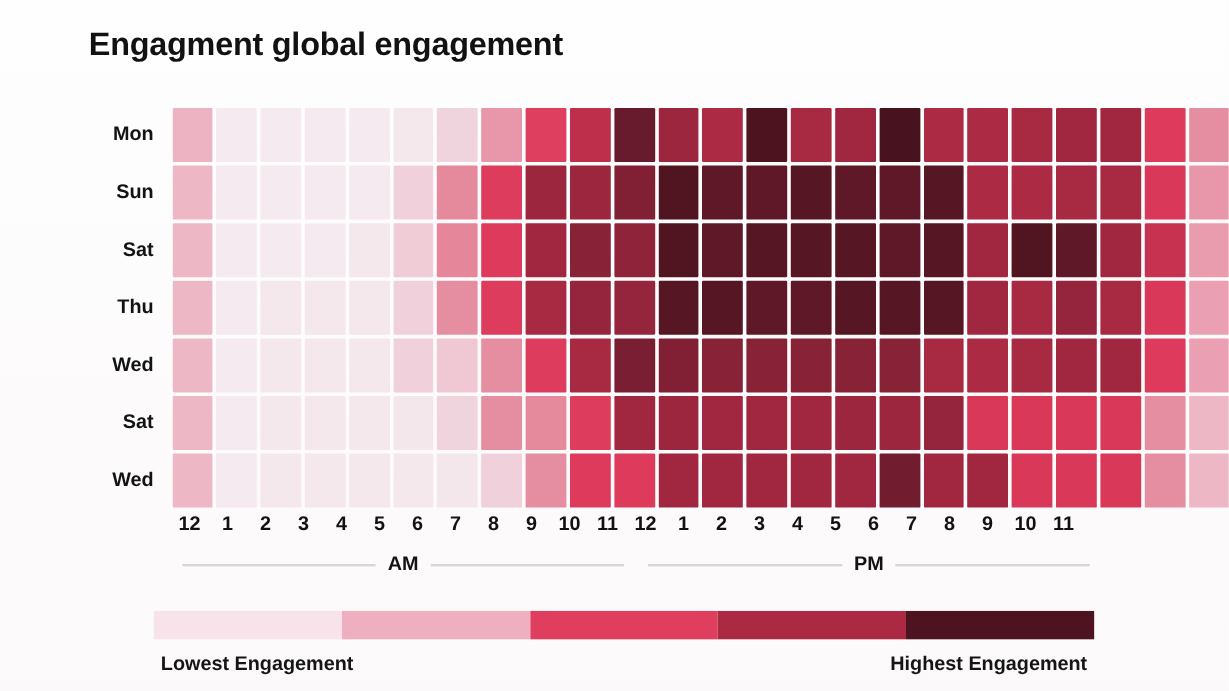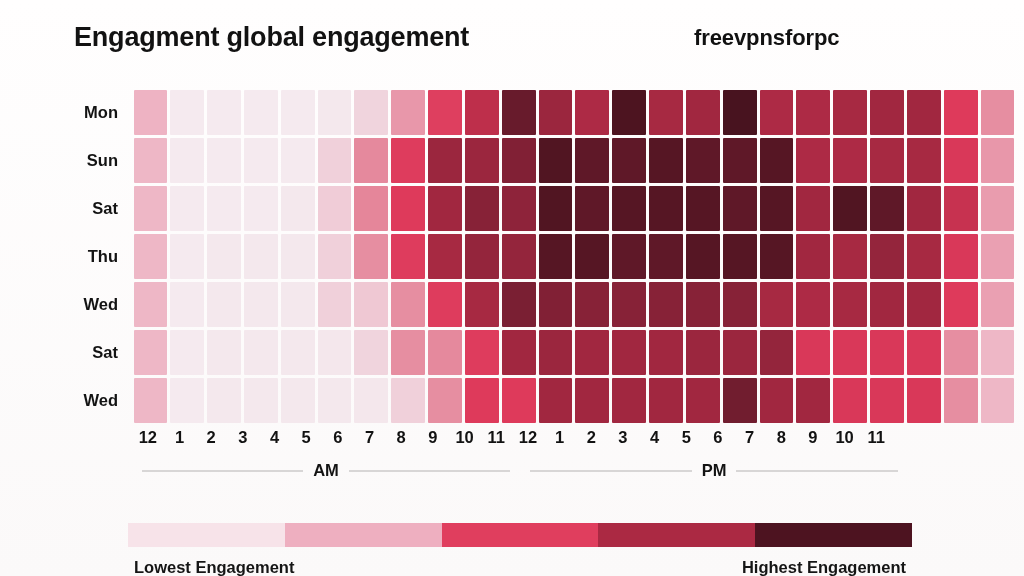--- a/index.html
+++ b/index.html
@@ -42,21 +42,21 @@
     font-size: 22px;
     font-weight: bold;
     color: #111111;
     letter-spacing: -0.1px;
     white-space: nowrap;
   }
 
   
   .chart {
     position: absolute;
-    left: 4px; top: 88px;
+    left: 14px; top: 88px;
     width: 916px;
   }
   .grid-wrap {
     position: relative;
     width: 1024px;
   }
   .row {
     display: flex;
     align-items: center;
     height: 48px;
@@ -137,21 +137,20 @@
     font-weight: bold;
     color: #131313;
     white-space: nowrap;
   }
 
   
   .legend {
     position: absolute;
     left: 128px; top: 509px;
     width: 784px;
-    margin-top: 14px;
   }
   .legend-bar {
     display: flex;
     height: 24px;
     width: 100%;
     overflow: hidden;
   }
   .legend-seg {
     flex: 1;
     height: 100%;
@@ -170,21 +169,20 @@
     white-space: nowrap;
   }
 </style>
 </head>
 <body>
 
 <div class="page">
 
   <div class="header">
     <div class="title">Engagment global engagement</div>
-    <div class="watermark">freevpnsforpc</div>
   </div>
 
   <div class="chart">
     <div class="grid-wrap" id="grid-wrap">
         <div class="row">
           <div class="row-label">Mon</div>
           <div class="cells">
             <div class="cell" title="Mon 12 AM: 34" style="background: rgb(238, 179, 195);"></div>
             <div class="cell" title="Mon 1 AM: 7" style="background: rgb(245, 234, 239);"></div>
             <div class="cell" title="Mon 2 AM: 7" style="background: rgb(245, 234, 239);"></div>

